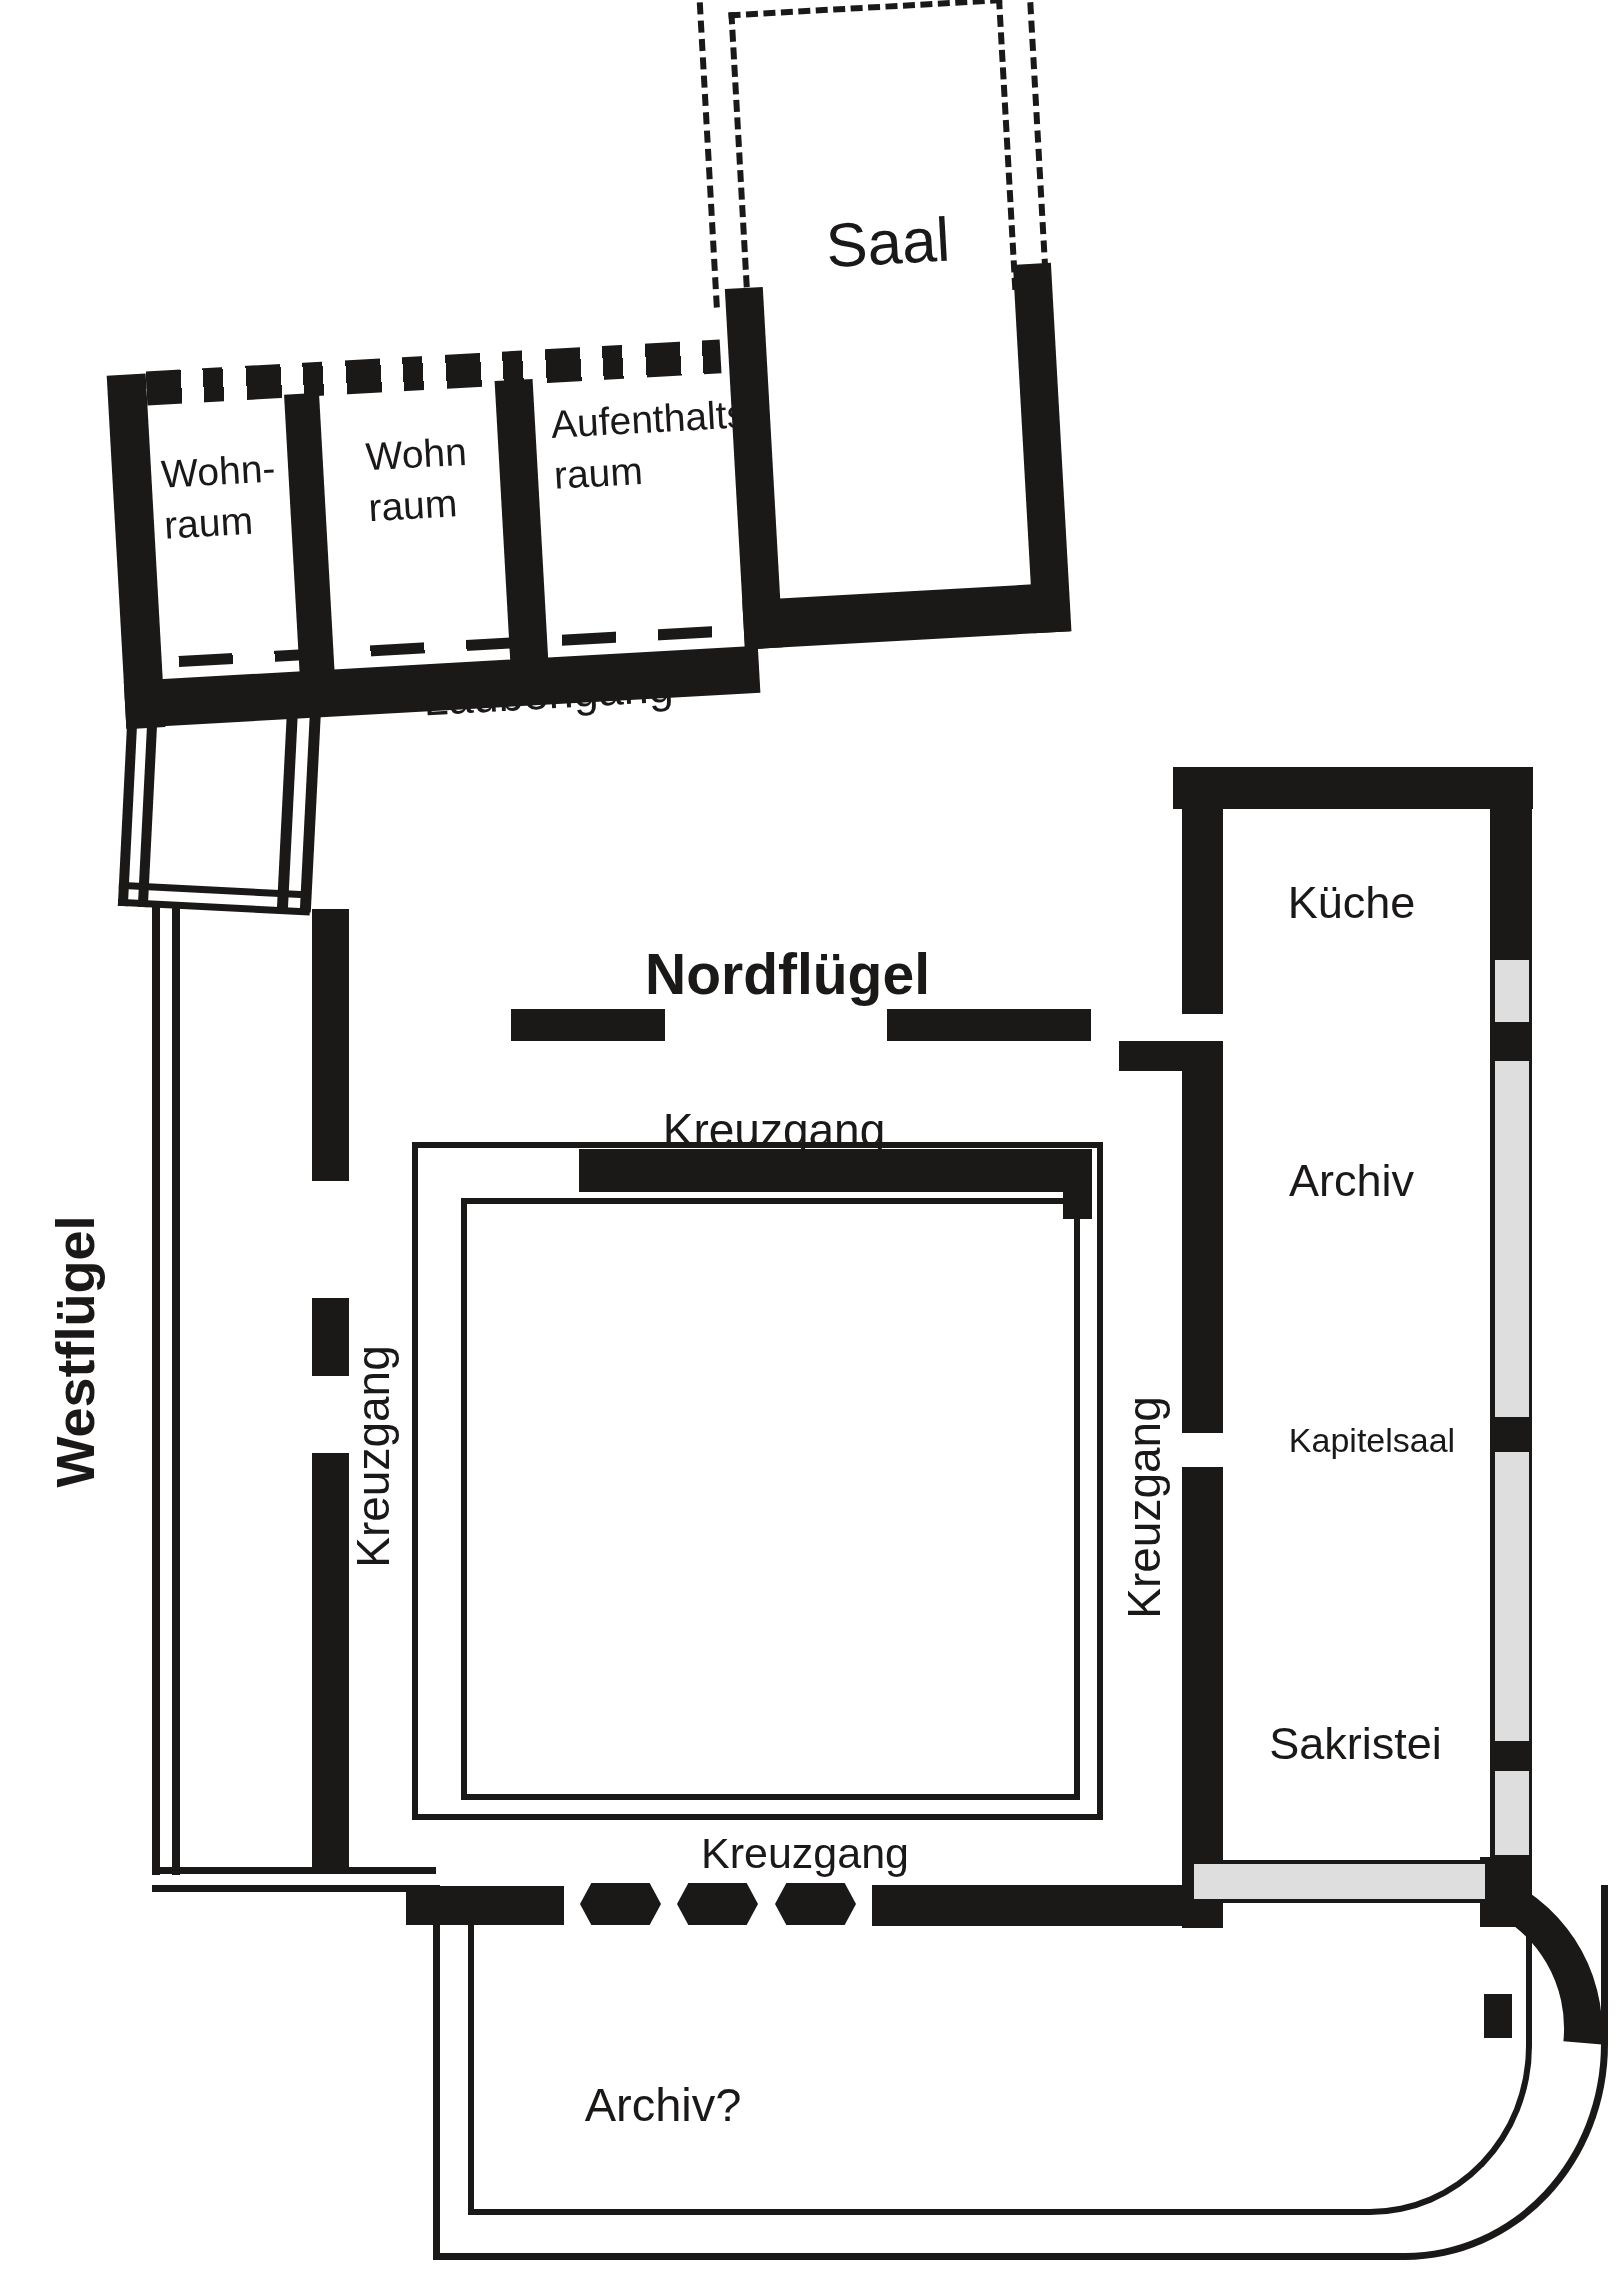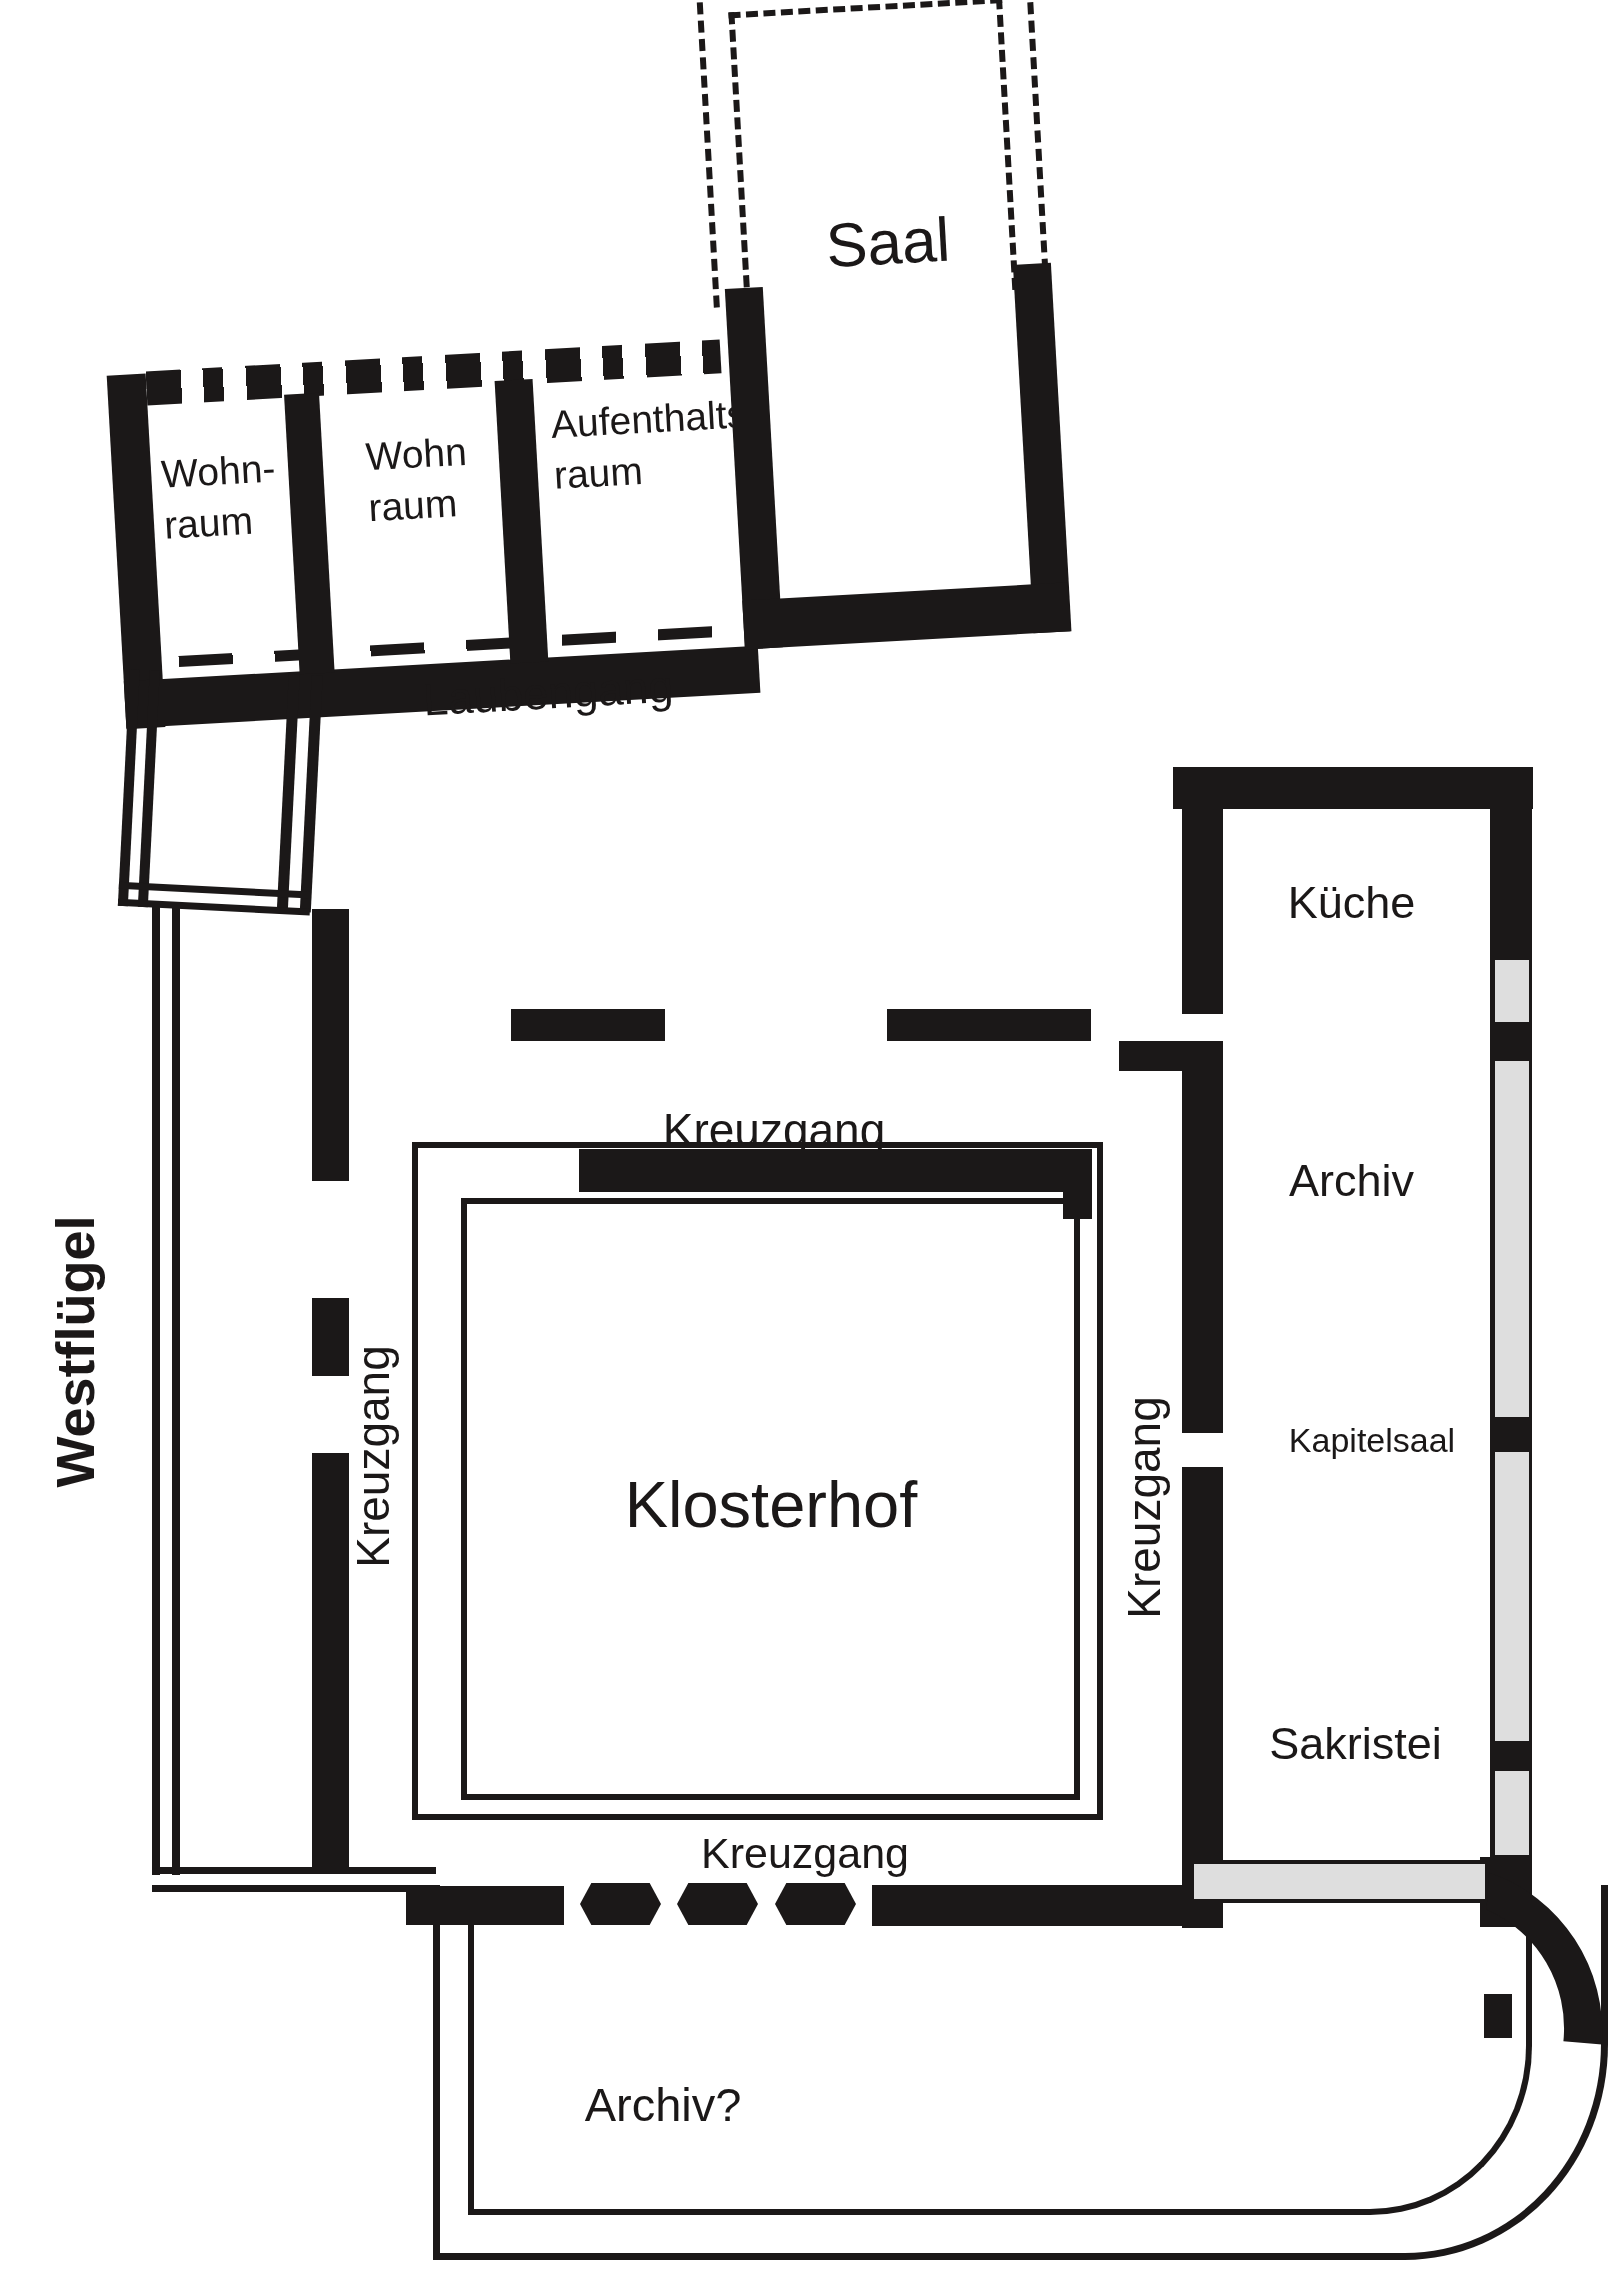--- a/index.html
+++ b/index.html
@@ -83,29 +83,29 @@
 
   <div class="thin" style="left:152px;top:904px;width:8px;height:971px;"></div>
   <div class="thin" style="left:172px;top:904px;width:8px;height:971px;"></div>
   <div class="vseg" style="left:312px;top:909px;width:37px;height:272px;"></div>
   <div class="vseg" style="left:312px;top:1298px;width:37px;height:78px;"></div>
   <div class="vseg" style="left:312px;top:1453px;width:37px;height:419px;"></div>
   <div class="thin" style="left:152px;top:1867px;width:284px;height:6.8px;"></div>
   <div class="thin" style="left:152px;top:1885px;width:284px;height:6.8px;"></div>
   <div class="lbl bold" style="left:-101px;top:1321px;width:351px;height:61px;font-size:54px;transform:rotate(-90deg);">Westflügel</div>
 
+  <div class="lbl bold" style="left:622px;top:941px;width:331px;font-size:57px;">Nordflügel</div>
   <div class="wall" style="left:511px;top:1009px;width:154px;height:32px;"></div>
   <div class="wall" style="left:887px;top:1009px;width:204px;height:32px;"></div>
   <div class="lbl" style="left:642px;top:1103px;width:264px;font-size:46px;">Kreuzgang</div>
 
   <div class="outline" style="left:412px;top:1142px;width:679px;height:666px;"></div>
   <div class="wall" style="left:579px;top:1149px;width:513px;height:43px;"></div>
   <div class="wall" style="left:1063px;top:1192px;width:29px;height:27px;"></div>
   <div class="outline" style="left:461px;top:1198px;width:607px;height:590px;"></div>
-  <div class="lbl" style="left:602px;top:1467px;width:338px;font-size:65px;">Klosterhof</div>
   <div class="lbl" style="left:201px;top:1426px;width:351px;height:61px;font-size:46px;transform:rotate(-90deg);">Kreuzgang</div>
   <div class="lbl" style="left:972px;top:1477px;width:351px;height:61px;font-size:46px;transform:rotate(-90deg);">Kreuzgang</div>
 
   <div class="wall" style="left:1173px;top:767px;width:360px;height:42px;"></div>
   <div class="vseg" style="left:1182px;top:809px;width:41px;height:205px;"></div>
   <div class="vseg" style="left:1182px;top:1041px;width:41px;height:392px;"></div>
   <div class="vseg" style="left:1182px;top:1467px;width:41px;height:461px;"></div>
   <div class="wall" style="left:1119px;top:1041px;width:64px;height:30px;"></div>
 
   <div class="wall" style="left:1490px;top:767px;width:42px;height:1095px;"></div>

